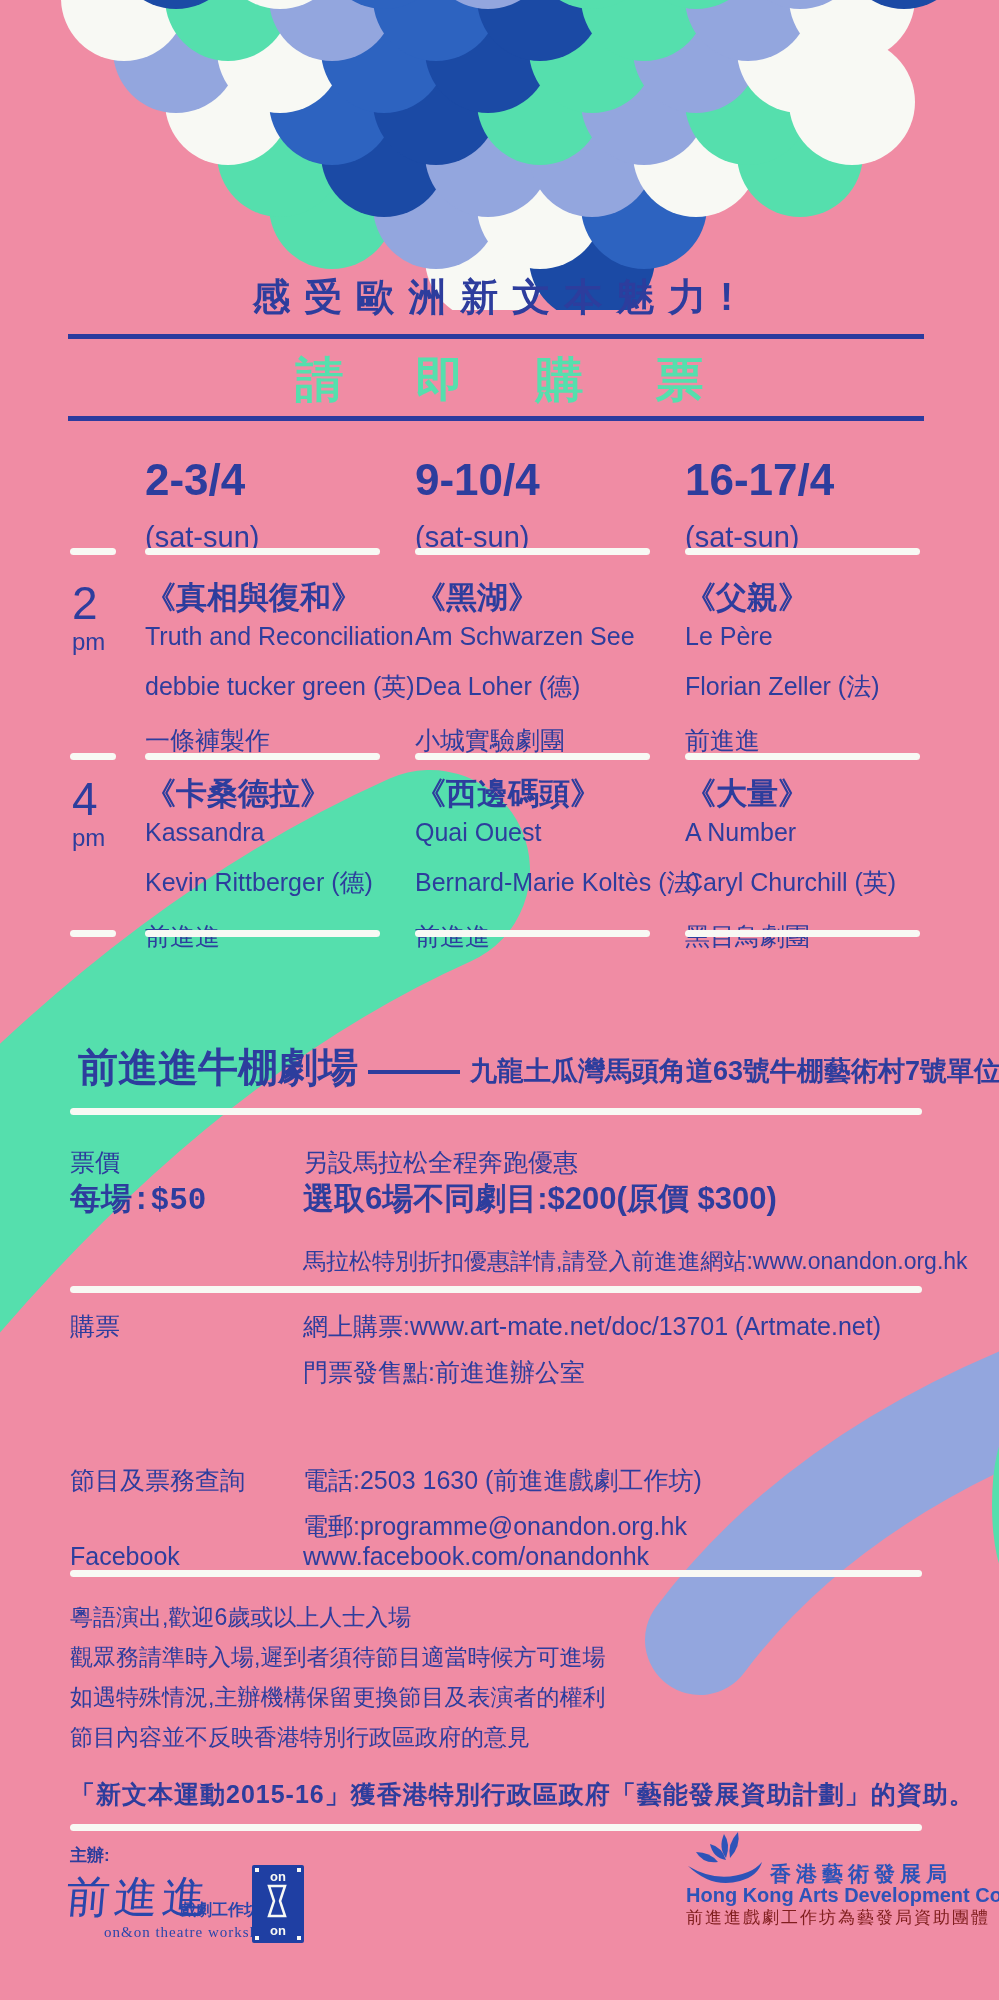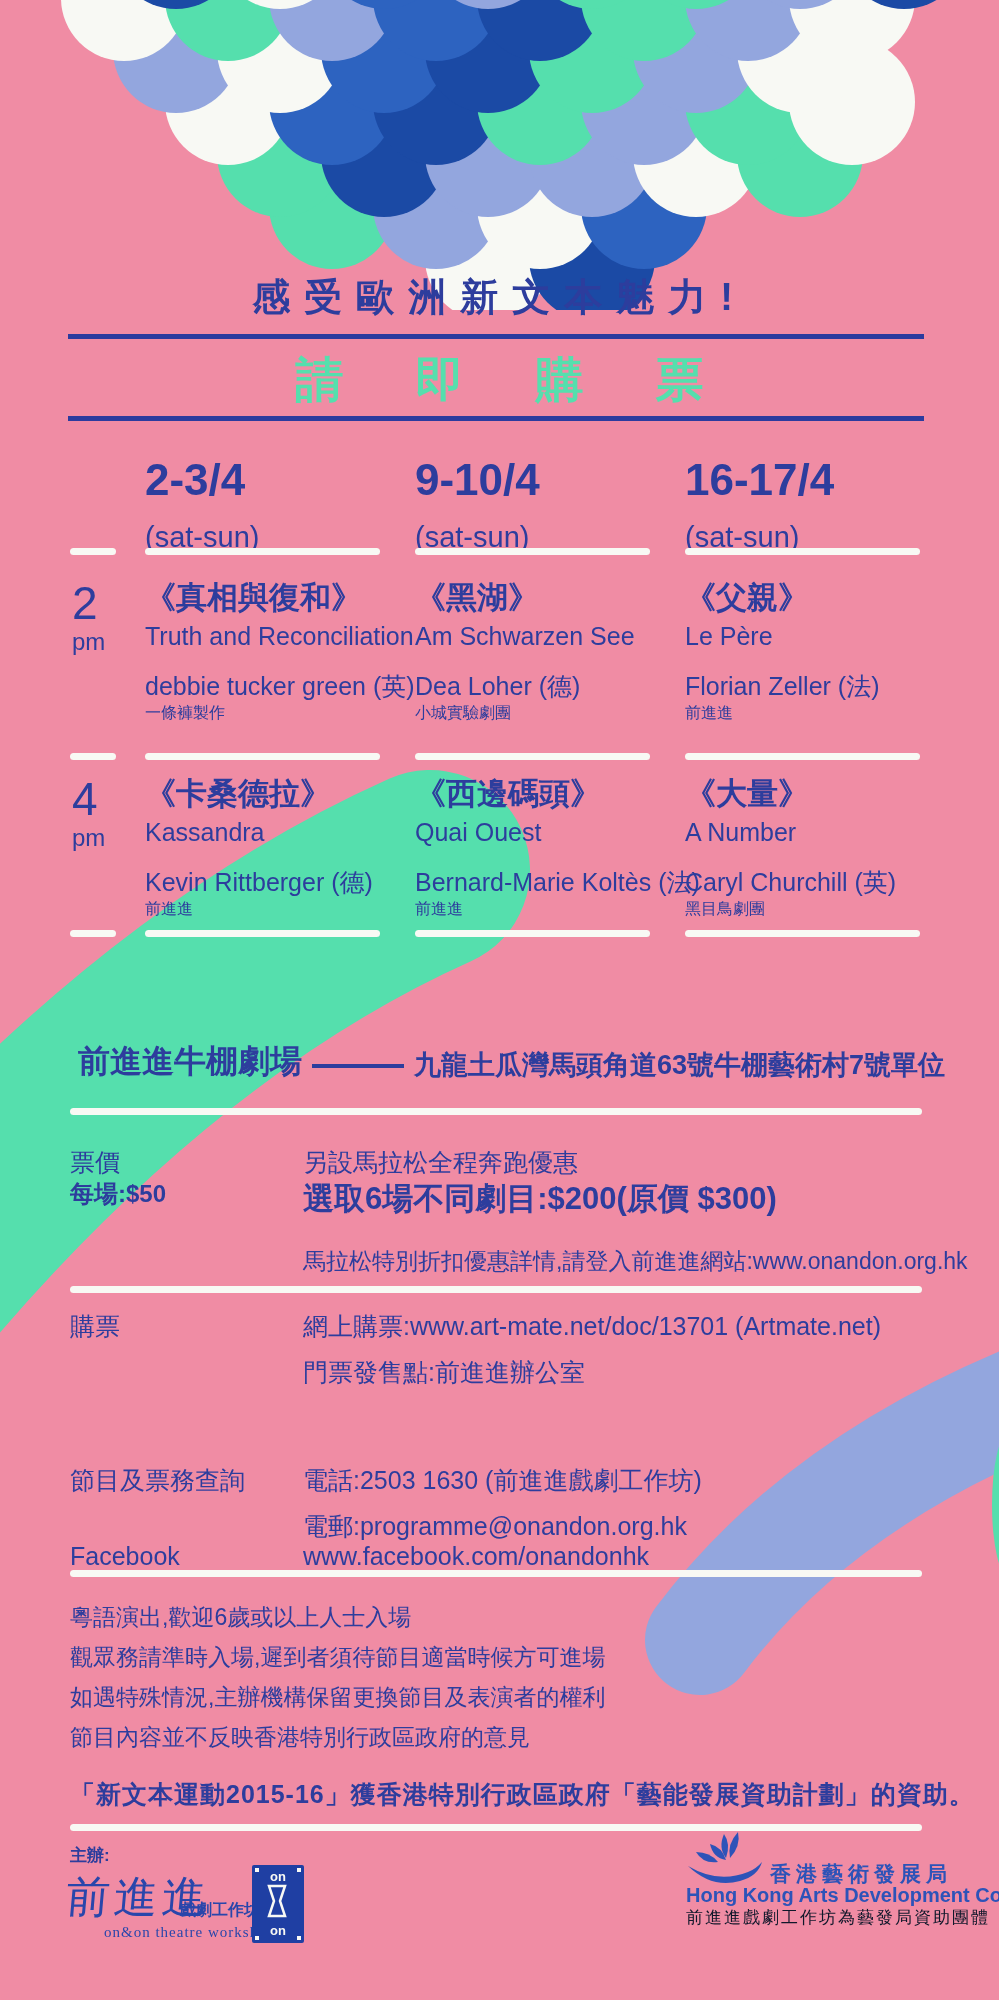--- a/index.html
+++ b/index.html
@@ -27,42 +27,42 @@
 
   .datecell{font-weight:600;}
   .datecell .d{font-size:44px;line-height:1.0;}
   .datecell .s{font-size:29px;font-weight:500;margin-top:19px;}
   .timecell .n{font-size:46px;font-weight:500;line-height:1;}
   .timecell .p{font-size:24px;font-weight:500;margin-top:2px;}
   .cell{width:262px;}
   .cell .szh{font-size:31px;font-weight:600;line-height:1.0;}
   .cell .sen{font-size:25px;margin-top:10px;line-height:1.1;}
   .cell .sau{font-size:25px;margin-top:22px;line-height:1.1;}
-  .cell .sco{font-size:16px;margin-top:4px;line-height:1.1;}
+  .cell .sco{font-size:25px;margin-top:27px;line-height:1.1;}
 
   .venue{top:1040px;left:78px;display:flex;align-items:center;}
-  .venue .vn{font-size:32px;font-weight:700;color:var(--ink);white-space:nowrap;text-align:center;}
+  .venue .vn{font-size:40px;font-weight:700;color:var(--ink);white-space:nowrap;text-align:center;}
   .venue .vdash{width:92px;height:4px;background:var(--ink);margin:8px 10px 0 10px;}
   .venue .va{font-size:27px;font-weight:700;color:var(--ink);white-space:nowrap;margin-top:6px;}
 
   .lbl{font-size:25px;font-weight:500;}
-  .big{font-size:24px;font-weight:700;}
+  .big{font-size:31px;font-weight:700;font-family:Liberation Mono, monospace;}
   .deal{font-size:31px;font-weight:700;}
   .small22{font-size:22px;}
   .small23{font-size:23px;}
   .funding{font-size:25px;font-weight:700;letter-spacing:1px;}
   .organizer{font-size:17px;font-weight:600;}
 
   .onon-big{font-size:44px;font-weight:500;color:#2946ab;transform:skewX(-5deg);letter-spacing:4px;}
   .onon-sub{font-size:16px;font-weight:600;color:#2946ab;}
   .onon-en{font-size:15px;font-family:"Liberation Serif","DejaVu Serif",serif;color:#2946ab;letter-spacing:1px;}
 
   .hk-zh{font-size:21px;letter-spacing:5px;color:#2d53b8;font-weight:600;}
   .hk-en{font-size:20px;font-weight:700;color:#2d53b8;}
-  .hk-note{font-size:17px;letter-spacing:2px;color:#0f172a;font-weight:500;}
+  .hk-note{font-size:17px;letter-spacing:2px;color:#7f1d1d;font-weight:500;}
 </style>
 </head>
 <body>
 
 <div class="poster">
 
   <svg class="layer" width="999" height="2000" viewBox="0 0 999 2000">
     <path d="M430 870 Q140 1000 -120 1320" stroke="#55dfad" stroke-width="200" fill="none" stroke-linecap="round"></path>
     <path d="M1050 1390 Q820 1480 700 1640" stroke="#93a6de" stroke-width="110" fill="none" stroke-linecap="round"></path>
     <ellipse cx="1009" cy="1505" rx="17" ry="72" fill="#55dfad"></ellipse>

